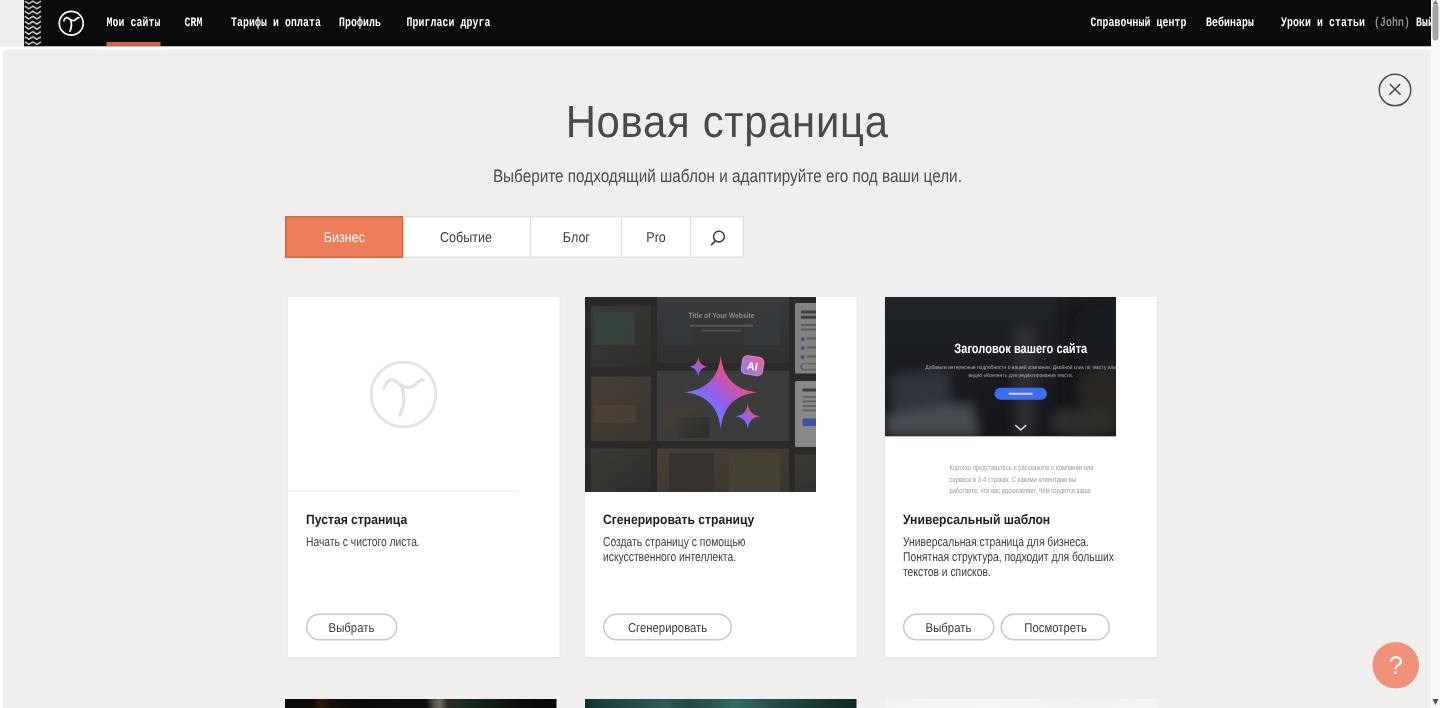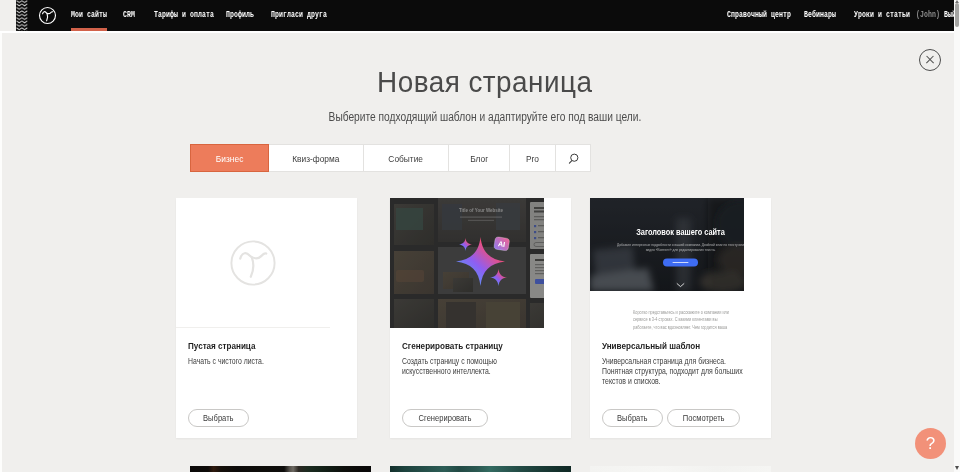--- a/index.html
+++ b/index.html
@@ -41,21 +41,21 @@
   .tab { background:#ffffff; border:1px solid #e3e2e0; border-left-width:0; display:flex; align-items:center;
          justify-content:center; font-size:9.5px; color:#3d3d3d; cursor:pointer; }
   .tab:first-child { border-left-width:1px; }
   .tab span { display:inline-block; transform:scaleX(.88); white-space:nowrap; }
   .tab.active { background:#ed7c5b; border:1px solid #d8653f; color:#ffffff; font-weight:400;justify-content:center; }
   .tab-search svg { display:block; }
 
   
   .card { position:absolute; top:198px; width:181px; height:240px; background:#ffffff;
           box-shadow:0 1px 2px rgba(0,0,0,.05); }
-  .card1 { left:176px; } .card2 { left:390px; } .card3 { left:590px; }
+  .card1 { left:192px; } .card2 { left:390px; } .card3 { left:590px; }
   .card-img { position:relative; width:154px; height:130px; overflow:hidden; }
   .card1 .card-img { border-bottom:1px solid #f0efed; display:flex; align-items:center; justify-content:center; }
   .card-title { position:absolute; left:12px; top:143px; font-size:9px; font-weight:700; color:#1e1e1e;
                 transform:scaleX(.9); transform-origin:0 50%; white-space:nowrap; }
   .card-desc { position:absolute; left:12px; top:158px; width:150px; font-size:8.6px; line-height:10.2px;
                color:#3c3c3c; transform:scaleX(.8); transform-origin:0 0; }
   .card-buttons { position:absolute; left:12px; bottom:11px; display:flex; gap:4px; }
   .btn { height:18px; border:1px solid #c9c8c6; border-radius:9px; background:#fff; padding:0 12px;
          display:flex; align-items:center; font-size:8.6px; color:#3a3a3a; cursor:pointer; white-space:nowrap; }
   .btn span { display:inline-block; transform:scaleX(.88); }
@@ -115,23 +115,20 @@
     <span class="close-icon"></span>
   </div>
 
 <h1 class="page-title"><span>Новая страница</span></h1>
 <div class="page-subtitle"><span>Выберите подходящий шаблон и адаптируйте его под ваши цели.</span></div>
 
 <div class="tabs">
   <div class="tab active" style="width:79px">
       <span>Бизнес</span>
     </div>
-  <div class="tab" style="width:95px">
-      <span>Квиз-форма</span>
-    </div>
   <div class="tab" style="width:85px">
       <span>Событие</span>
     </div>
   <div class="tab" style="width:61px">
       <span>Блог</span>
     </div>
   <div class="tab" style="width:46px">
       <span>Pro</span>
     </div>
   <div class="tab tab-search" style="width:35px">

